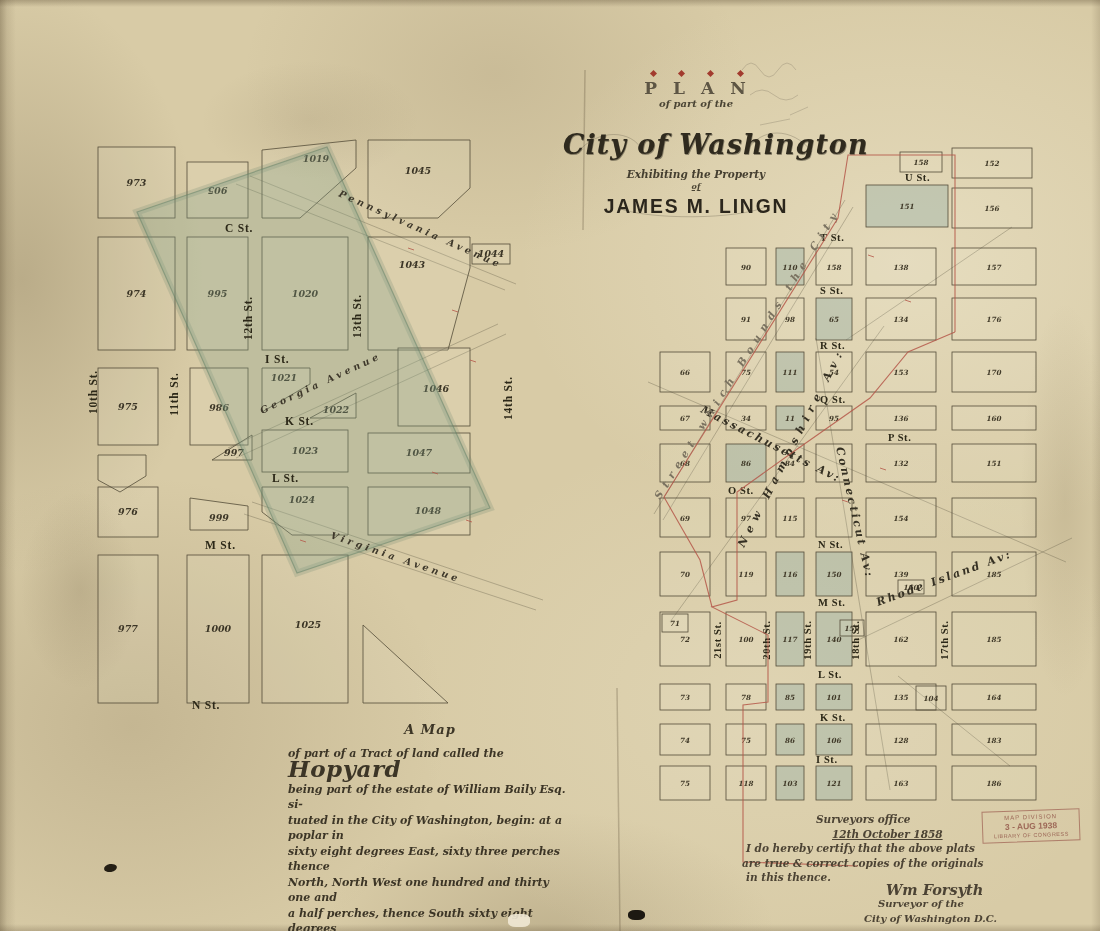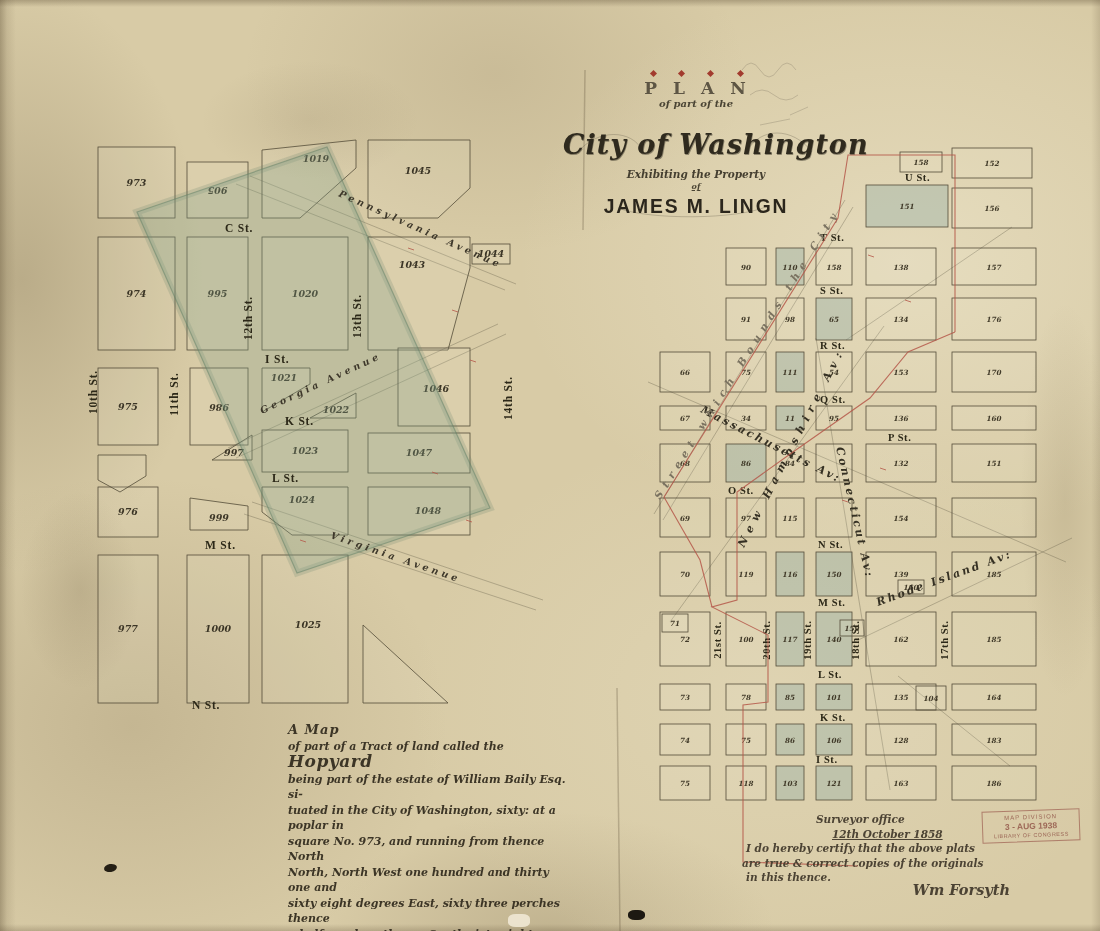--- a/index.html
+++ b/index.html
@@ -45,30 +45,30 @@
   .plan-letter::before{content:"";position:absolute;left:45%;top:-7px;width:5px;height:5px;background:#a23b2e;transform:rotate(45deg);}
   .of-part{font:italic 600 10px "DejaVu Serif",serif;color:#4a4434;}
   .city-title{font:italic 700 27px "DejaVu Serif",serif;margin-top:20px;color:#2f2a1e;
     text-shadow:0.6px 0.6px 0 rgba(47,42,30,0.45);letter-spacing:1px;white-space:nowrap;}
   .exhibiting{font:italic 600 10.5px "DejaVu Serif",serif;margin-top:8px;color:#453f30;}
   .of-small{font:italic 600 8px "DejaVu Serif",serif;margin-top:1px;color:#4a4434;text-decoration:underline;}
   .owner{font:700 21px "Liberation Sans",sans-serif;margin-top:3px;color:#2b261c;
     letter-spacing:2px;transform:scaleX(0.92);transform-origin:center;}
   .survey-note{position:absolute;left:288px;top:722px;width:284px;color:#3c3526;
     font:italic 600 11px "DejaVu Serif",serif;line-height:15.5px;}
-  .survey-note .heading{font-size:13px;letter-spacing:1px;margin-bottom:1px;}
-  .survey-note .em-word{font-size:17px;font-weight:700;letter-spacing:0.5px;}
+  .survey-note .heading{text-align:center;font-size:13px;letter-spacing:1px;margin-bottom:8px;}
+  .survey-note .em-word{font-size:23px;font-weight:700;letter-spacing:0.5px;}
   .certification{position:absolute;left:738px;top:812px;width:272px;color:#4c4334;
     font:italic 600 10.5px "DejaVu Serif",serif;line-height:14.5px;}
   .certification .c0{margin-left:78px;}
   .certification .c1{margin-left:94px;text-decoration:underline;}
   .certification .c2{margin-left:8px;}
   .certification .c3{margin-left:4px;}
   .certification .c4{margin-left:8px;}
-  .certification .signature{font-size:14.5px;font-weight:700;margin-left:148px;margin-top:-2px;text-align:right;}
+  .certification .signature{font-size:14.5px;font-weight:700;margin-left:148px;margin-top:-2px;}
   .certification .s0{margin-left:140px;font-size:10px;}
   .certification .s1{margin-left:126px;font-size:10px;}
   .stamp{position:absolute;left:982px;top:810px;width:92px;padding:3px 2px;text-align:center;
     border:1.5px solid rgba(160,100,86,0.75);transform:rotate(-2deg);color:rgba(150,92,78,0.9);
     font-family:"Liberation Sans",sans-serif;background:rgba(220,200,170,0.15);}
   .stamp .s-line1{font-size:6px;letter-spacing:1px;}
   .stamp .s-line2{font-size:8.5px;font-weight:700;margin:1px 0;}
   .stamp .s-line3{font-size:5.5px;letter-spacing:0.5px;}
   .blob{position:absolute;border-radius:50%;}
   .blobA{left:104px;top:864px;width:13px;height:8px;background:#241f15;transform:rotate(-10deg);}
@@ -363,38 +363,41 @@
     <div class="exhibiting">Exhibiting the Property</div>
     <div class="of-small">of</div>
     <div class="owner">JAMES M. LINGN</div>
   </div>
 
   <div class="survey-note" id="survey-note">
     <div class="heading">A Map</div>
     <div id="survey-lines">
         <div><span>of part of a Tract of land called the </span><span class="em-word">Hopyard</span></div>
         <div>being part of the estate of William Baily Esq. si-</div>
-        <div>tuated in the City of Washington, sixty: at a poplar in</div>
-        <div>square No. 973, and running from thence North</div>
+        <div>tuated in the City of Washington, begin: at a poplar in</div>
+        <div>sixty eight degrees East, sixty three perches thence</div>
         <div>North, North West one hundred and thirty one and</div>
-        <div>sixty eight degrees East, sixty three perches thence</div>
         <div>a half perches, thence South sixty eight degrees</div>
       </div>
 
   </div>
 
   <div class="certification" id="certification">
     <div id="cert-lines">
-        <div class="c0">Surveyor office</div>
+        <div class="c0">Surveyors office</div>
         <div class="c1">12th October 1858</div>
         <div class="c2">I do hereby certify that the above plats</div>
         <div class="c3">are true &amp; correct copies of the originals</div>
         <div class="c4">in this thence.</div>
       </div>
     <div class="signature">Wm Forsyth</div>
+    <div id="cert-sig-lines">
+        <div class="s0">Surveyor of the</div>
+        <div class="s1">City of Washington D.C.</div>
+      </div>
   </div>
 
   <div class="stamp">
     <div class="s-line1">MAP DIVISION</div>
     <div class="s-line2">3 - AUG 1938</div>
     <div class="s-line3">LIBRARY OF CONGRESS</div>
   </div>
 
   <div class="blob blobA"></div>
   <div class="blob blobB"></div>

